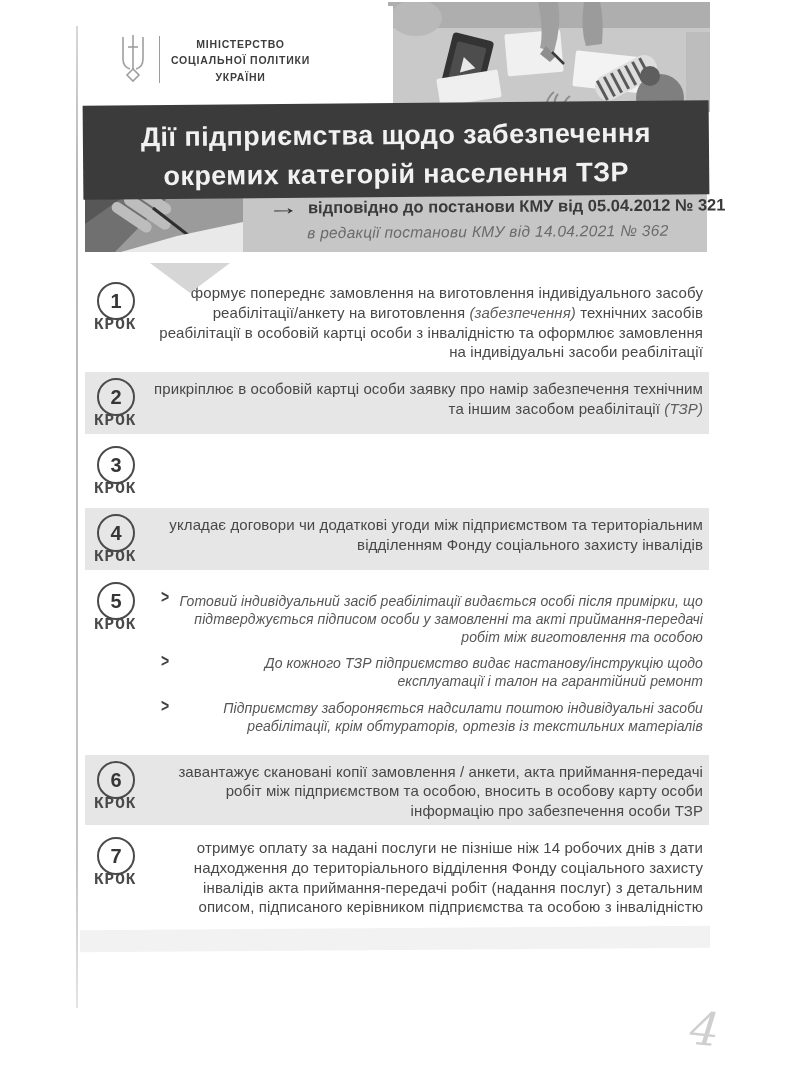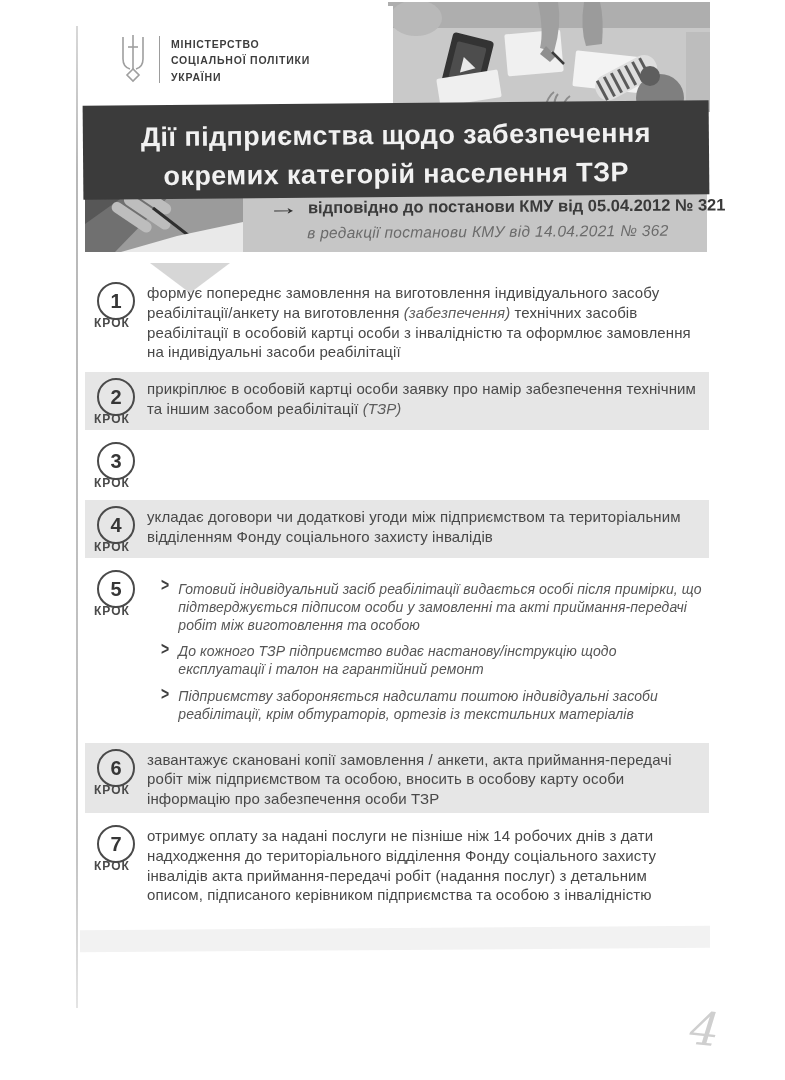--- a/index.html
+++ b/index.html
@@ -16,21 +16,21 @@
     background:linear-gradient(#d8d8d8,#b8b8b8 15%,#c4c4c4 85%,#e4e4e4);}
   .faint-band{position:absolute;left:80px;top:928px;width:630px;height:22px;background:#f2f2f2;transform:rotate(-0.4deg);}
   .pagenum{position:absolute;left:690px;top:1002px;font-family:"DejaVu Serif",serif;
     font-style:italic;font-size:46px;font-weight:400;color:#cfcfcf;transform:rotate(6deg);}
 
   
   .logo-box{position:absolute;left:85px;top:6px;width:308px;height:101px;background:#fff;z-index:2;}
   .trident{position:absolute;left:31px;top:27px;}
   .logo-divider{position:absolute;left:74px;top:30px;width:1px;height:47px;background:#9c9c9c;}
   .ministry-text{position:absolute;left:86px;top:30px;font-size:10.5px;font-weight:700;
-    letter-spacing:.8px;line-height:1.55;color:#3d3d3d;}
+    letter-spacing:.8px;line-height:1.55;color:#3d3d3d;text-align:center;}
   .photo{position:absolute;left:388px;top:2px;z-index:1;}
 
   
   .banner{position:absolute;left:83px;top:103px;width:626px;height:94px;background:var(--banner,#3b3b3b);
     z-index:3;transform:rotate(-0.5deg);text-align:center;padding-top:13px;box-sizing:border-box;}
   .banner .t-line{color:#f1f1f1;font-size:27px;font-weight:700;letter-spacing:.4px;line-height:1.43;}
 
   
   .subband{position:absolute;left:85px;top:184px;width:622px;height:68px;background:var(--band,#c6c6c6);z-index:2;}
   .hand-photo{position:absolute;left:0;top:0;}
@@ -42,24 +42,24 @@
   .pointer{position:absolute;left:150px;top:263px;width:0;height:0;z-index:1;
     border-left:40px solid transparent;border-right:40px solid transparent;border-top:30px solid #d6d6d6;}
 
   
   .steps{position:absolute;left:85px;top:276px;width:624px;}
   .step-row{display:flex;align-items:flex-start;min-height:50px;padding:4px 0;margin-bottom:6px;}
   .step-row.shaded{background:var(--shade,#e6e6e6);}
   .badge{flex:0 0 62px;text-align:center;padding-top:2px;}
   .circle{width:34px;height:34px;border:2px solid #4a4a4a;border-radius:50%;margin:0 auto;
     font-size:20px;font-weight:700;color:#363636;line-height:34px;background:transparent;}
-  .krok{font-size:12px;font-weight:700;letter-spacing:1px;color:#4a4a4a;margin-top:-4px;text-align:left;
-    padding-left:9px;}
+  .krok{font-size:16px;font-weight:700;letter-spacing:1px;color:#4a4a4a;margin-top:-4px;text-align:left;
+    padding-left:9px;font-family:Liberation Mono, monospace;}
   .step-text{flex:1;font-size:15px;line-height:1.32;color:#484848;padding-top:3px;padding-right:6px;
-    letter-spacing:.1px;}
+    letter-spacing:.1px;text-align:right;}
   .step-text .it{font-style:italic;color:#5d5d5d;}
   .bullets{list-style:none;margin:10px 0 2px 0;padding:0 0 0 14px;}
   .bullets li{display:flex;font-size:14px;font-style:italic;color:#565656;line-height:1.27;margin-bottom:9px;}
   .bullets .chev{font-weight:700;font-style:normal;color:#3f3f3f;margin-right:9px;
     transform:scaleY(1.25);display:inline-block;}
 </style>
 </head>
 <body style="--banner: #3b3b3b; --band: #c6c6c6; --shade: #e6e6e6;">
 
 <div class="page">

